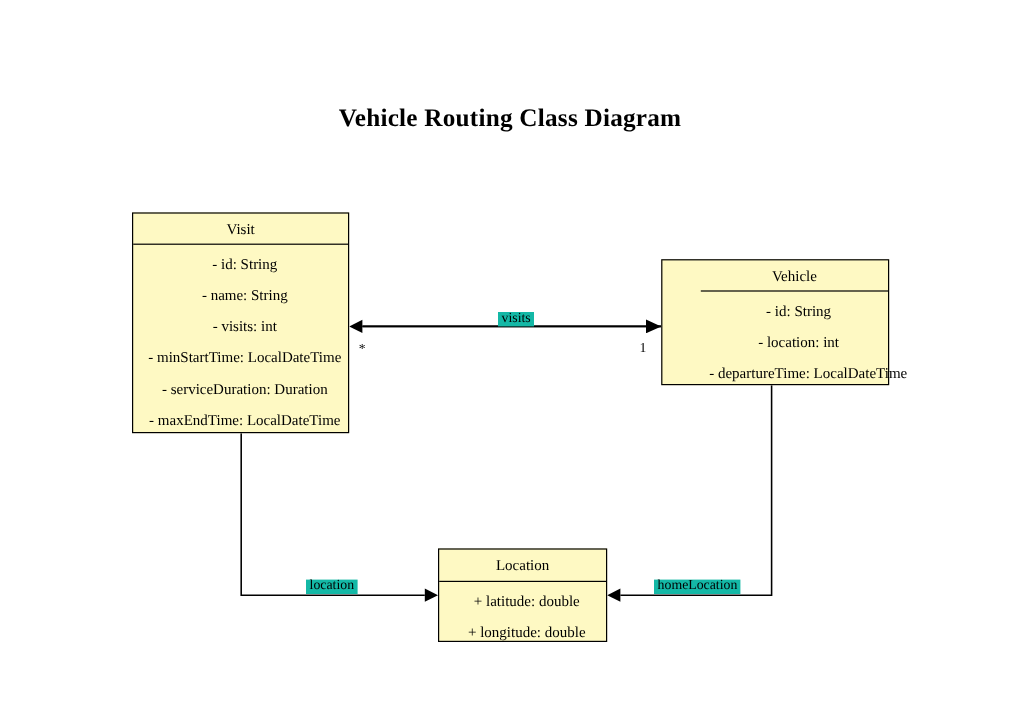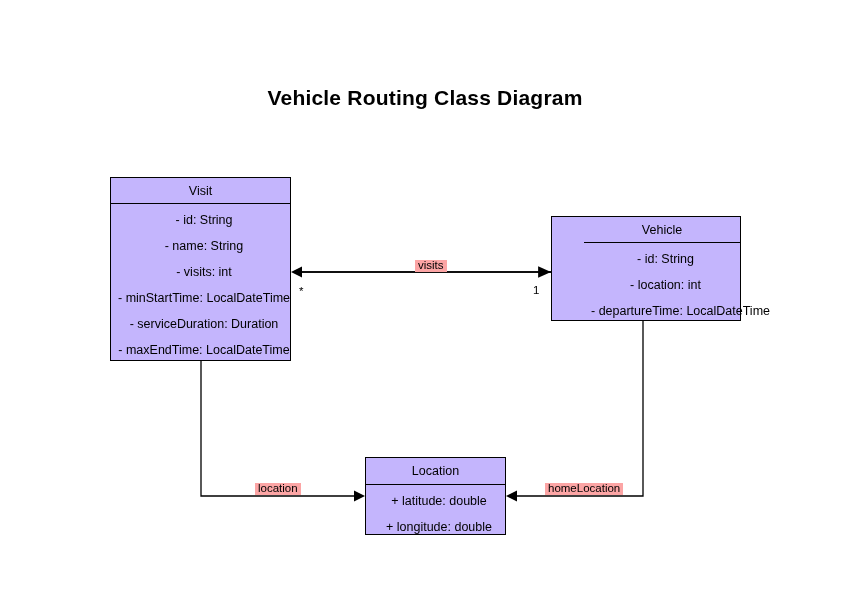--- a/index.html
+++ b/index.html
@@ -15,41 +15,42 @@
     font-family: "Liberation Sans", sans-serif;
     color: #000000;
   }
 
   #diagram-canvas {
     position: absolute;
     left: 0;
     top: 0;
     width: 850px;
     height: 600px;
+    font-family: Liberation Serif, serif;
   }
 
   
   .diagram-title {
     position: absolute;
     left: 0;
     top: 86px;
     width: 850px;
     text-align: center;
     font-size: 21px;
     font-weight: bold;
     letter-spacing: 0.2px;
     color: #000000;
   }
 
   
   .uml-class {
     position: absolute;
     box-sizing: border-box;
     border: 1.3px solid #000000;
-    background: #c4b5fd;
+    background: #fef9c3;
   }
   .uml-class-name {
     box-sizing: border-box;
     text-align: center;
     font-size: 12.5px;
     line-height: 1;
     border-bottom: 1.3px solid #000000;
     color: #000000;
   }
   .uml-attrs {
@@ -80,21 +81,21 @@
   #class-location .uml-class-name { height: 27px; line-height: 27px; }
   #class-location .uml-attr { height: 26px; line-height: 32px; }
 
   
   .edge-label {
     position: absolute;
     font-size: 11.5px;
     line-height: 1;
     color: #000000;
     white-space: nowrap;
-    background: #fca5a5;
+    background: #14b8a6;
     padding: 0 3px;
   }
   .multiplicity {
     position: absolute;
     font-size: 11.5px;
     line-height: 1;
     color: #000000;
     white-space: nowrap;
   }
 

